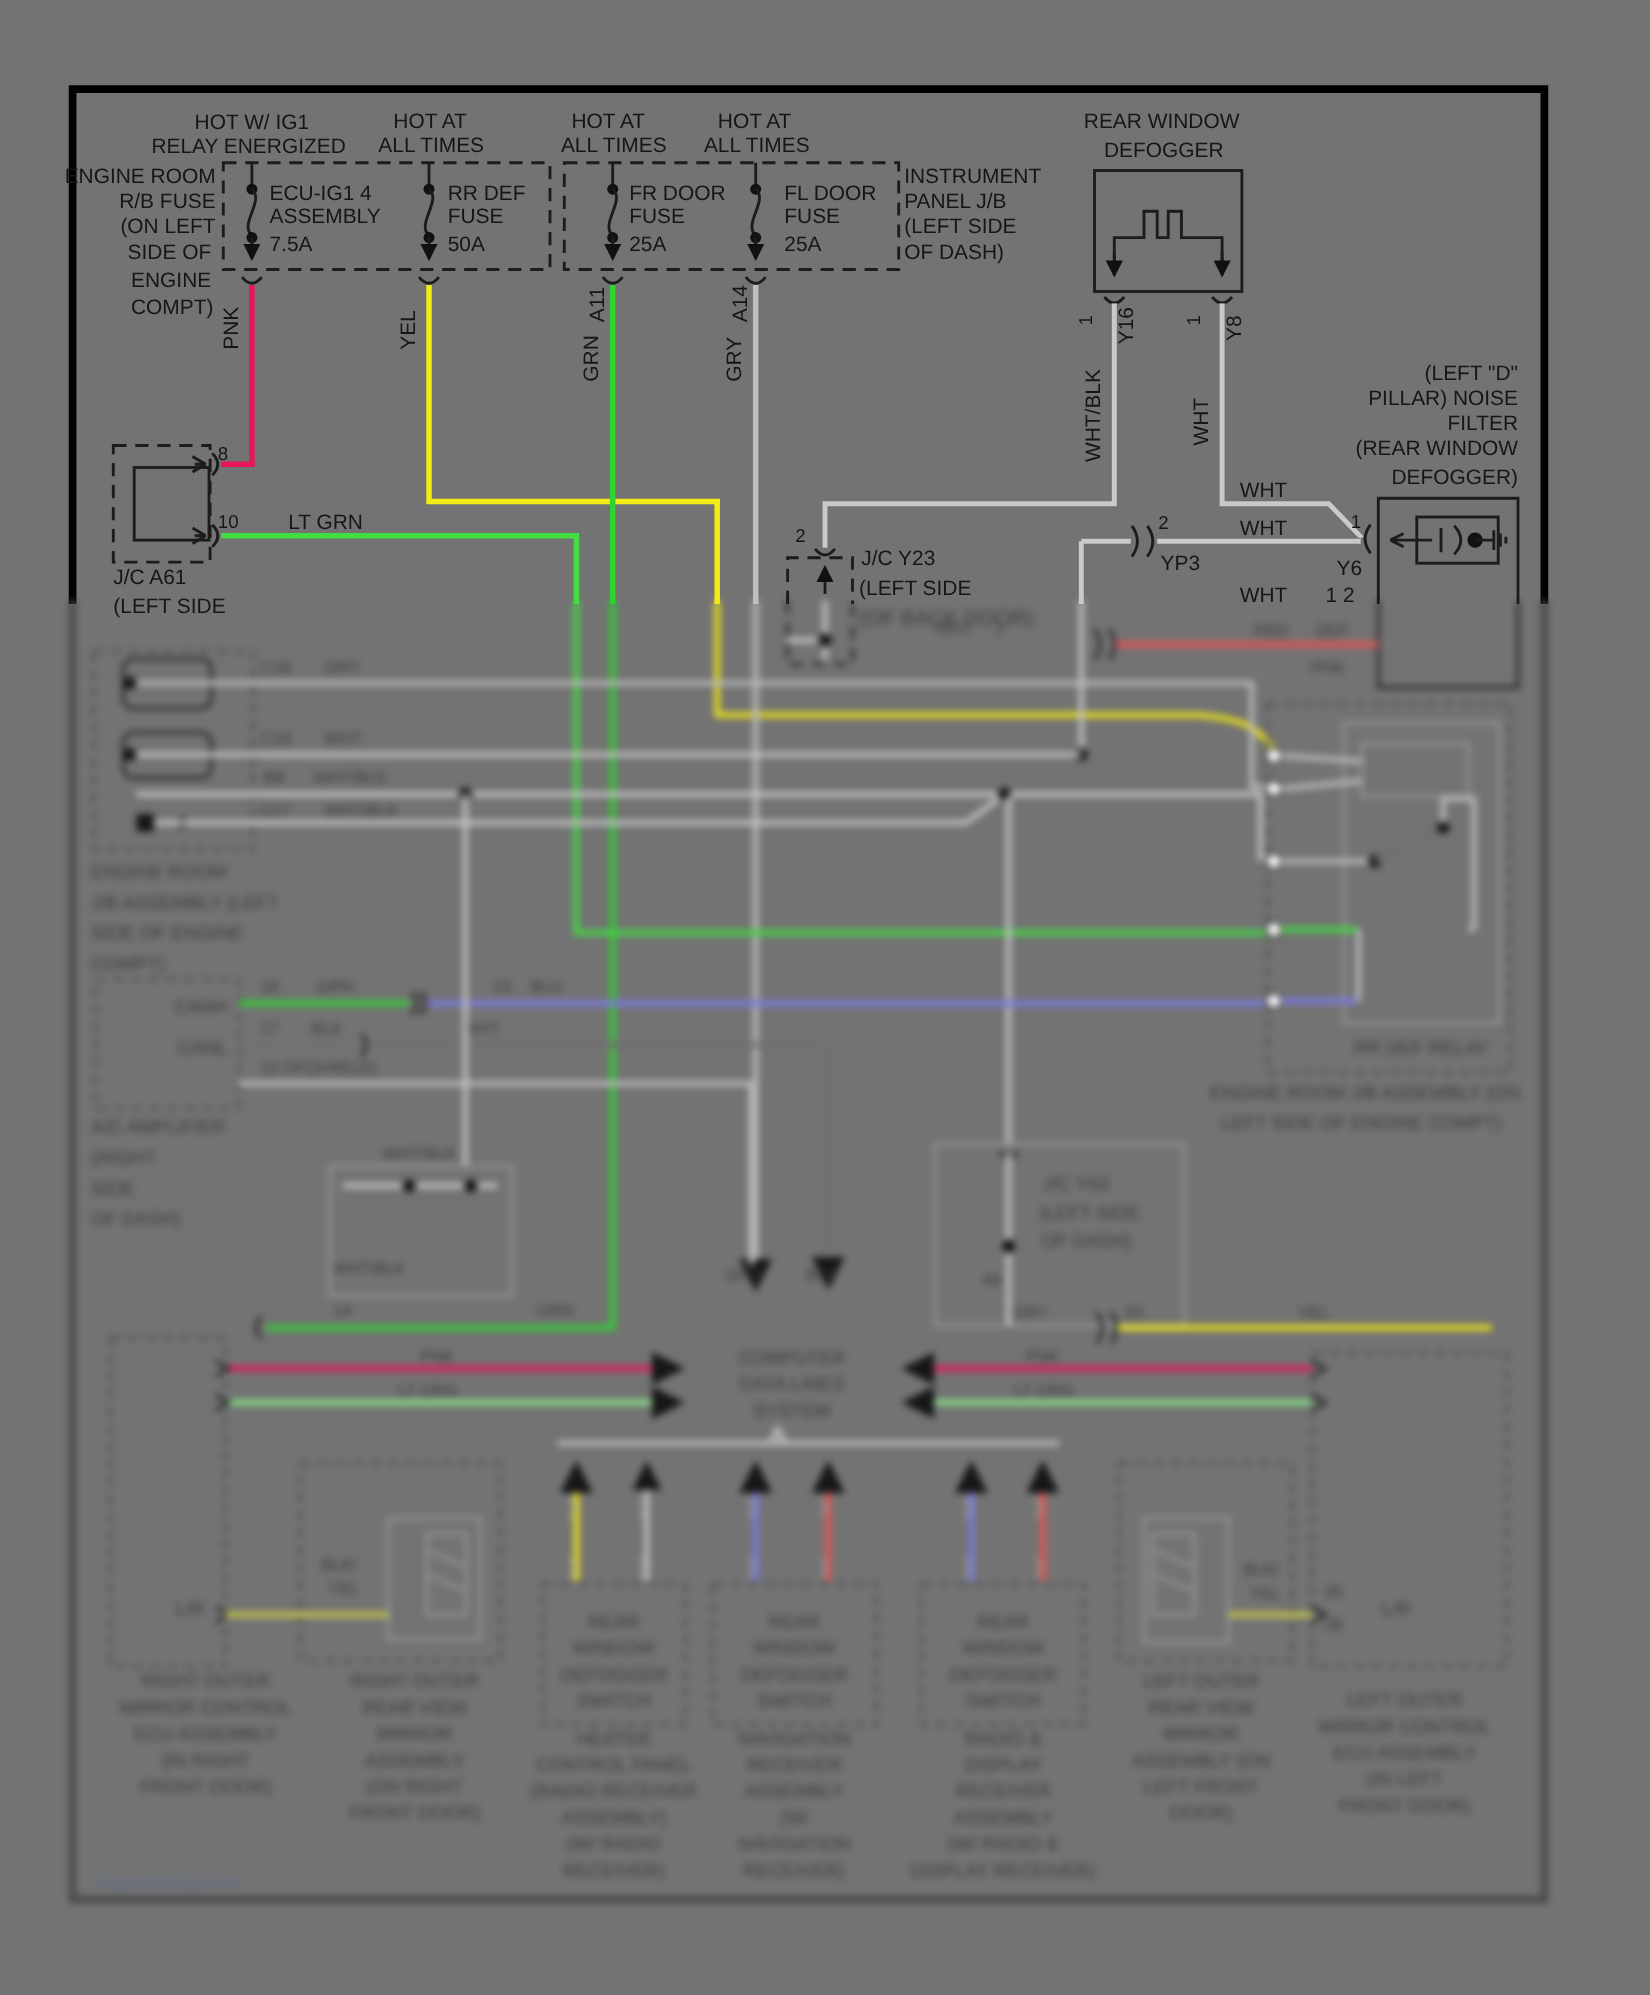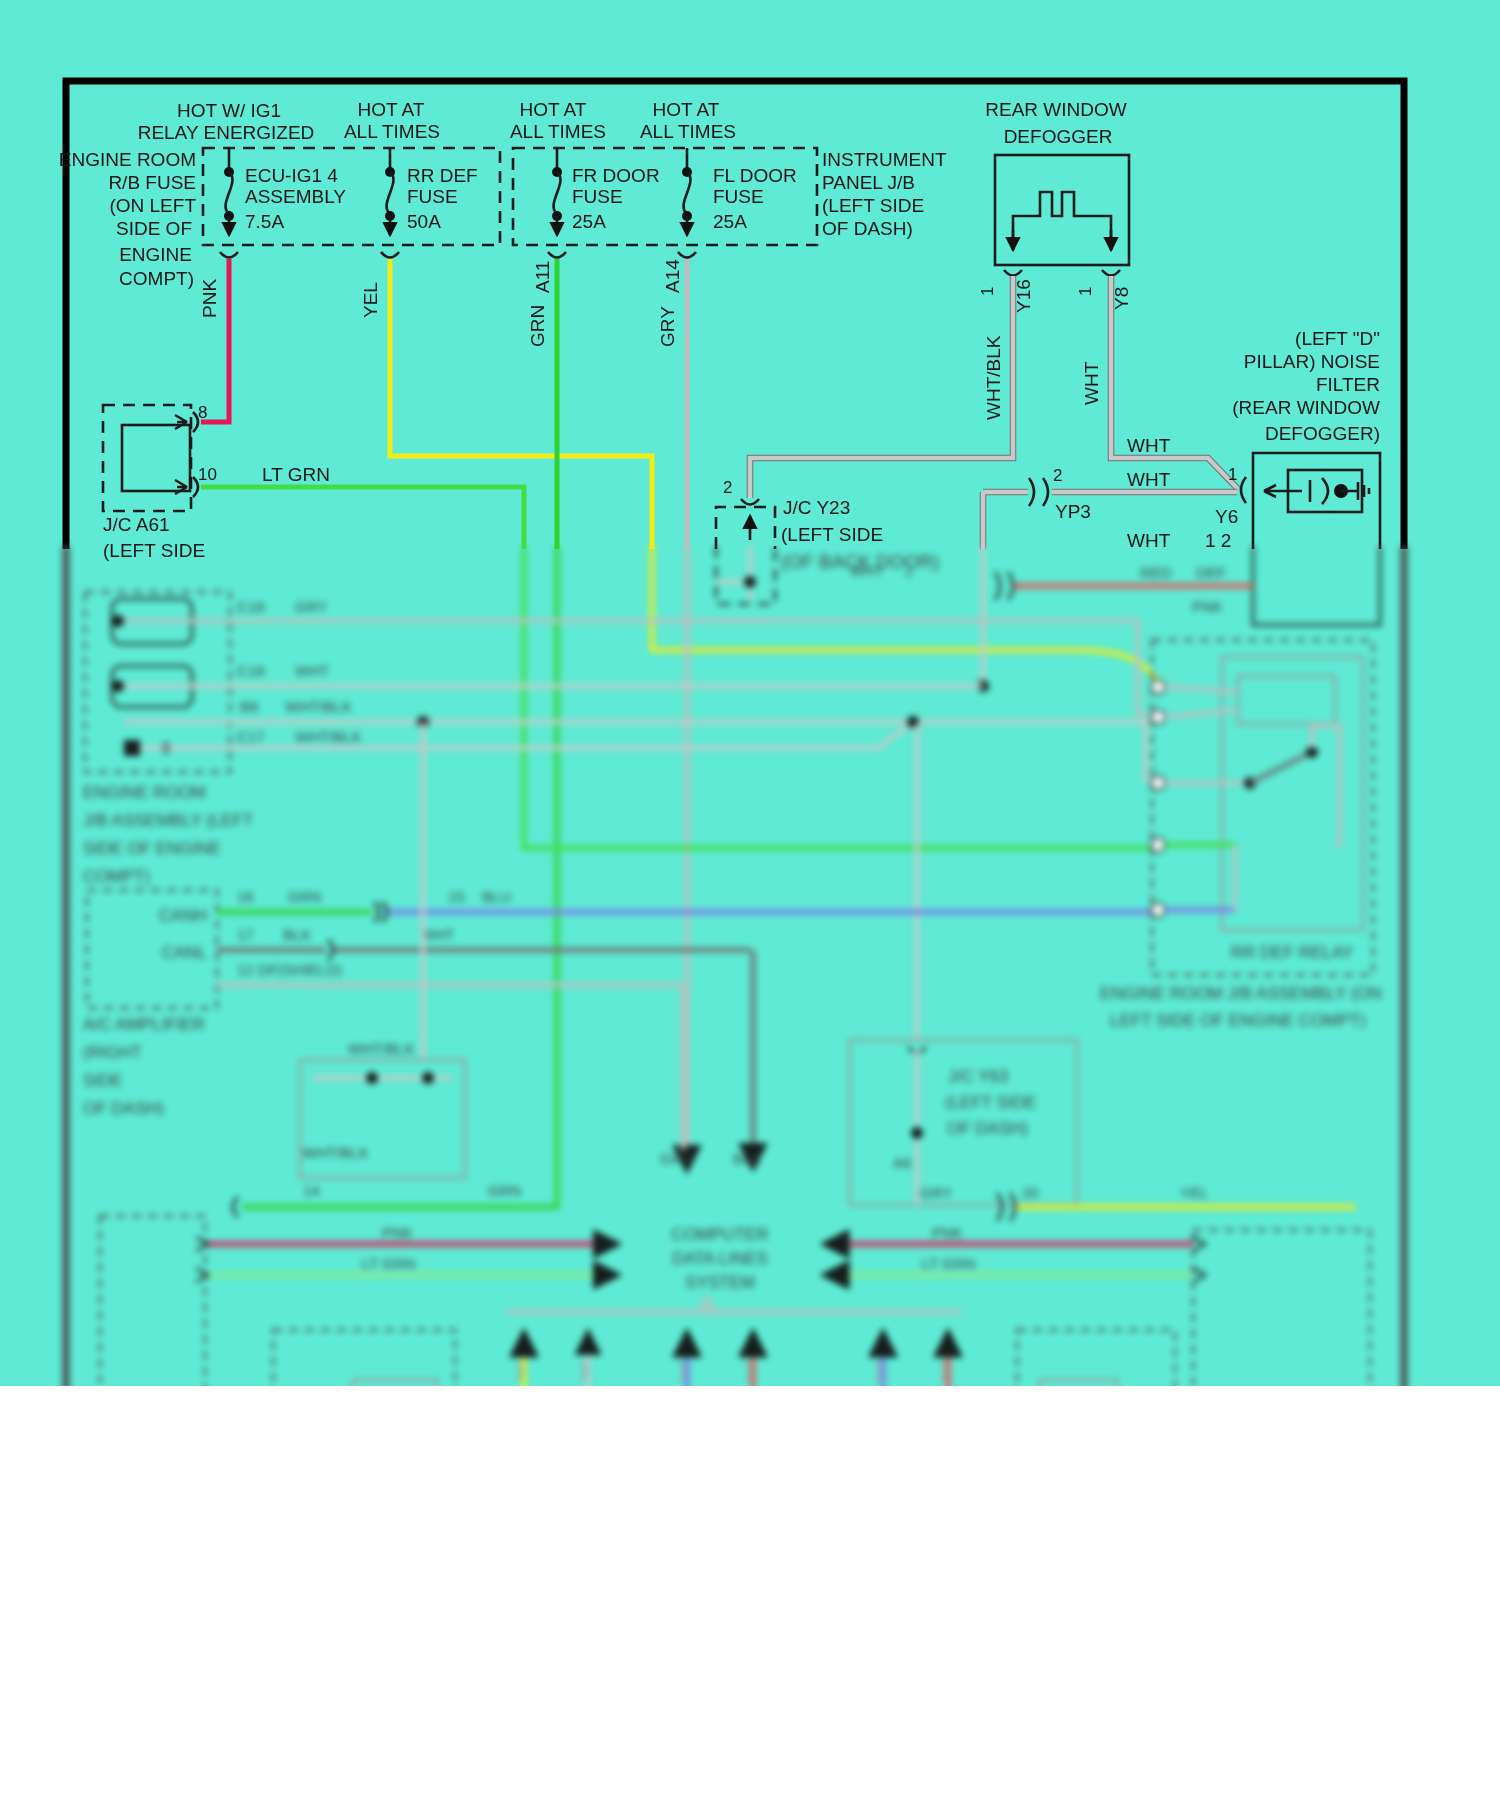--- a/index.html
+++ b/index.html
@@ -1,16 +1,16 @@
 <!DOCTYPE html>
 <html style="--pnk: #e81657; --yel: #f3eb16; --grn: #2fd32f; --ltgrn: #42dd42; --ltgrn2: #8ceb8c; --blu: #7b7bea; --red: #ef5050; --blkyel: #c8c84a; --wht: #c9c9c9; --gry: #bfbfbf; --dark: #707070;"><head>
 <meta charset="utf-8">
 <style>
   html,body{margin:0;padding:0;background:#fff;}
-  .page{position:relative;width:1500px;height:1386px;background:#5eead4;overflow:hidden;}
+  .page{position:relative;width:1500px;height:1814px;background:#737373;overflow:hidden;}
   svg{position:absolute;left:0;top:0;}
   svg text{font-family:"Liberation Sans","DejaVu Sans",sans-serif;font-size:19px;fill:#161616;}
   .s15{font-size:15px;}
   .s17{font-size:17px;}
   .mid{text-anchor:middle;}
   .end{text-anchor:end;}
   .k{stroke:#1c1c1c;stroke-width:2.6;fill:none;}
   .kd{stroke:#1c1c1c;stroke-width:2.6;fill:none;stroke-dasharray:12 8;}
   .kd2{stroke:#4c4c4c;stroke-width:2.4;fill:none;stroke-dasharray:9 7;}
   .gbx{stroke:#9a9a9a;stroke-width:2.6;fill:none;}

